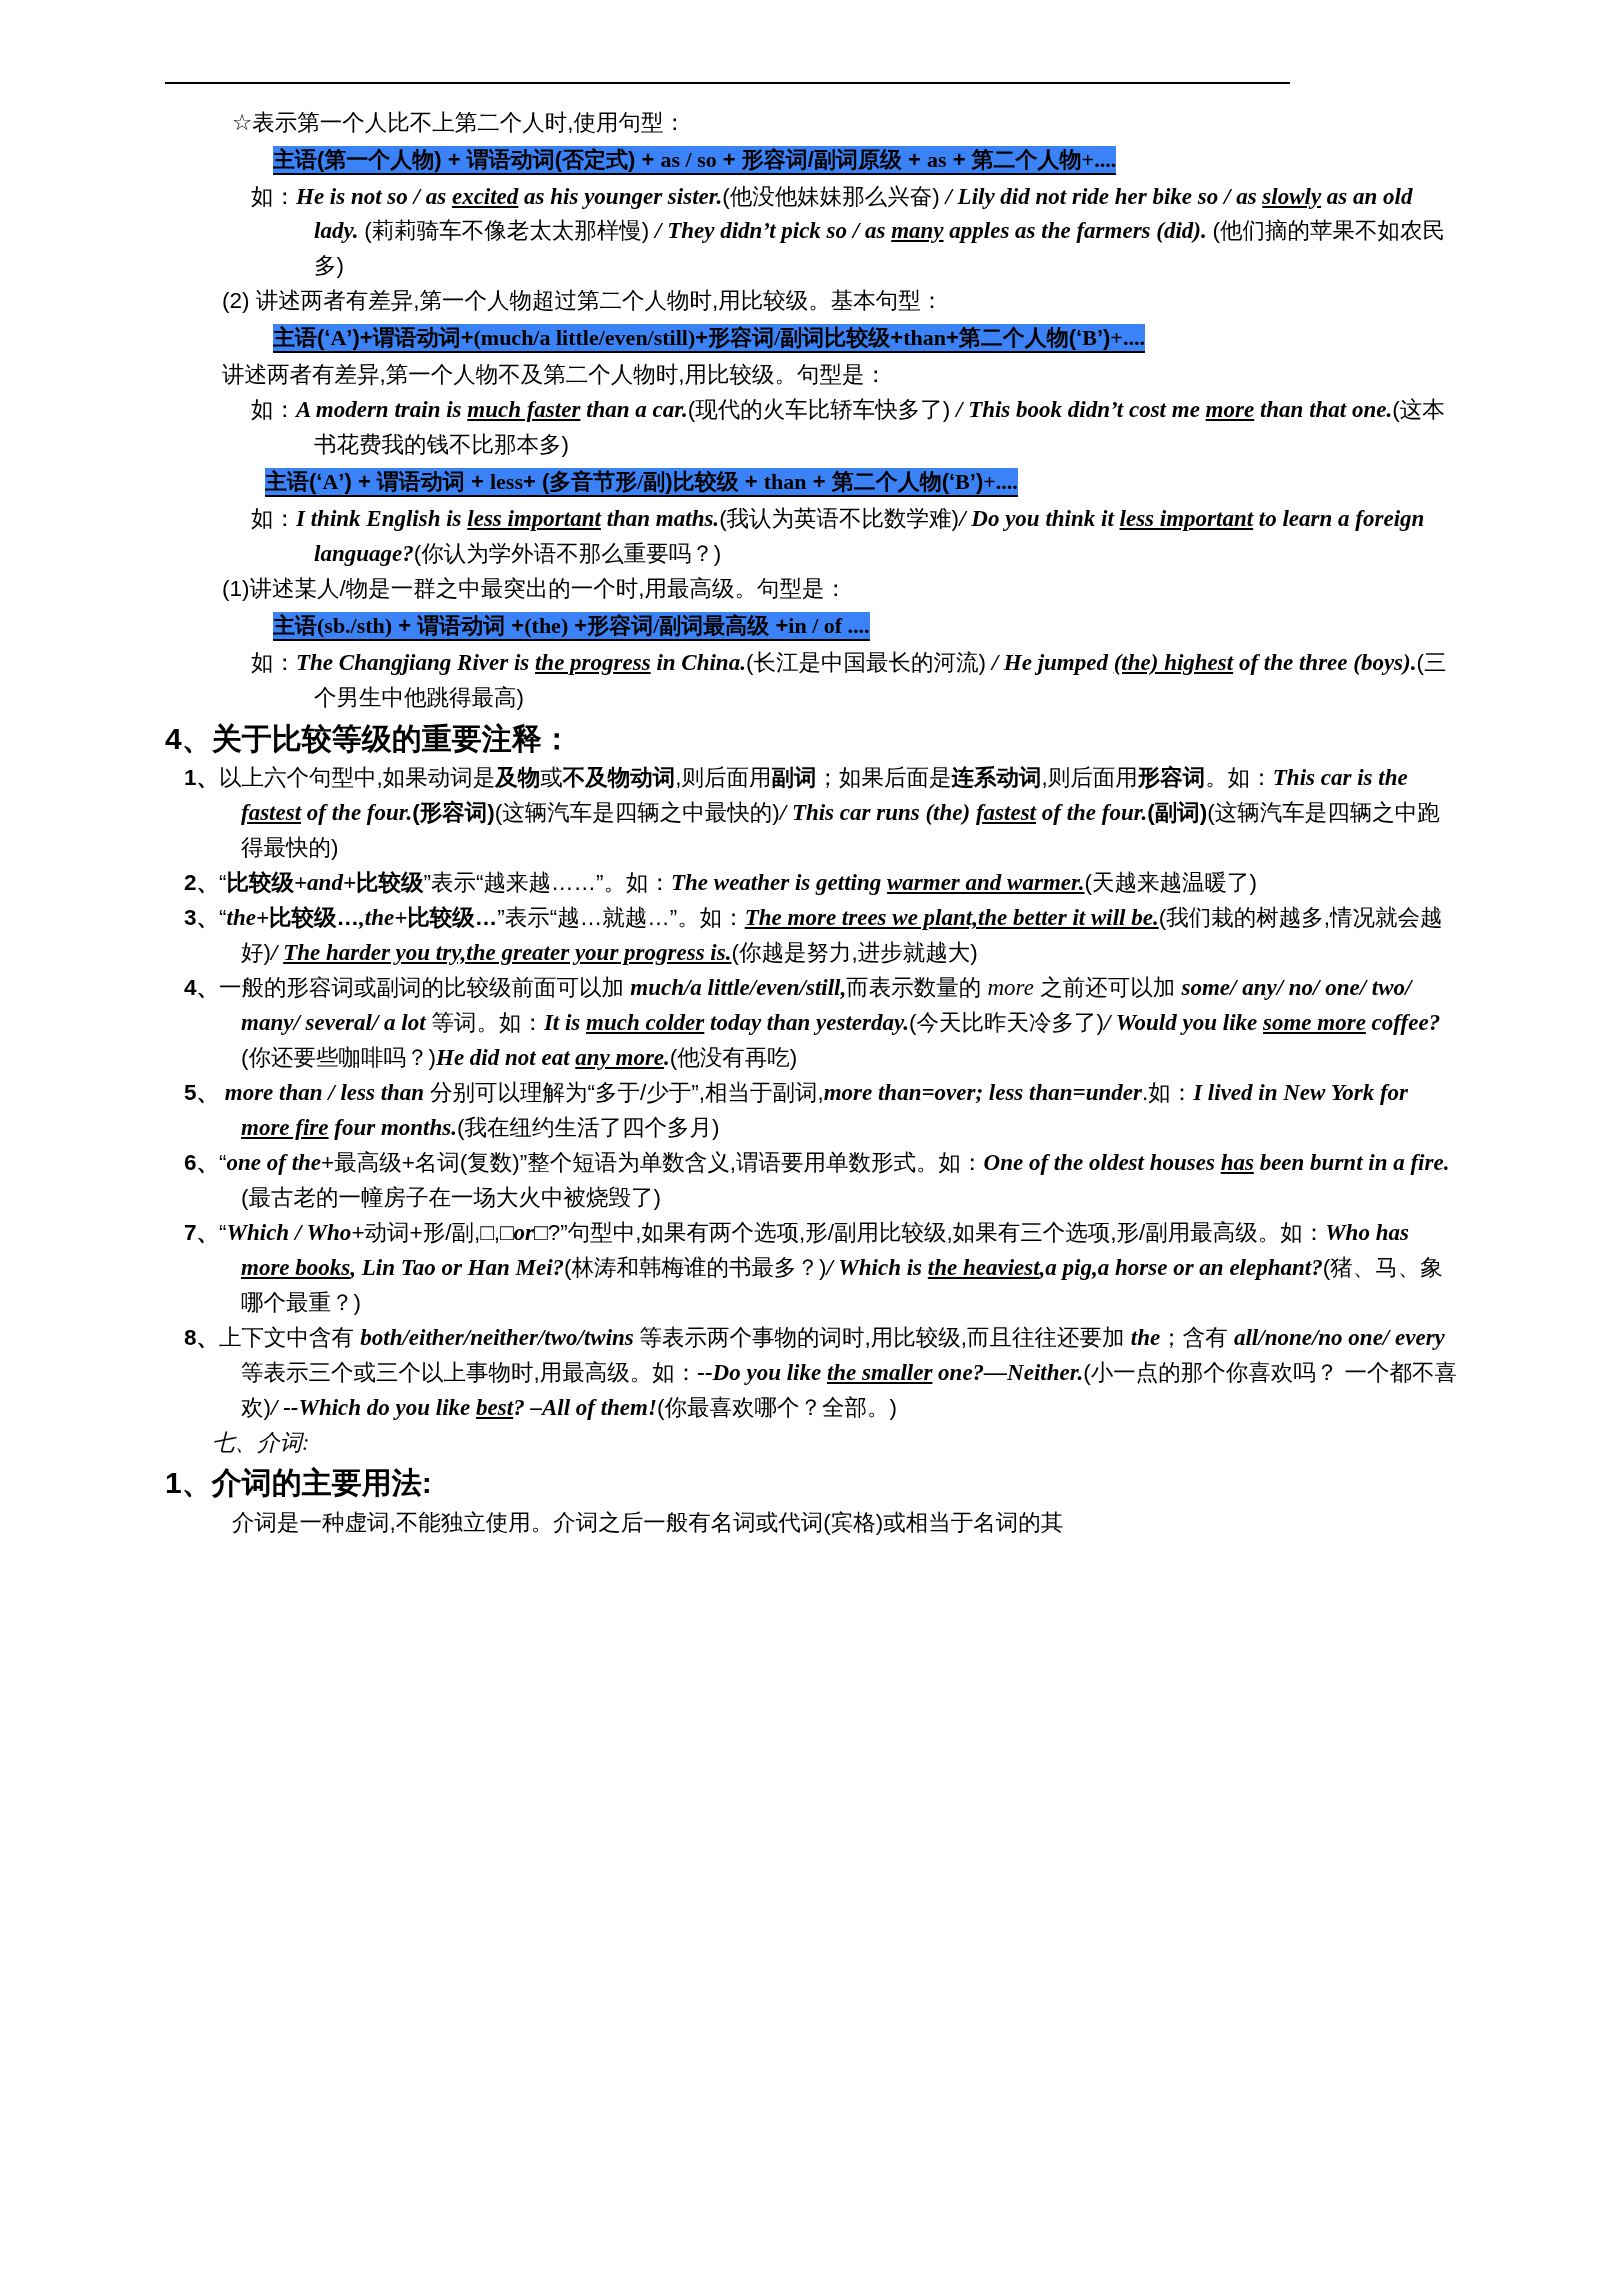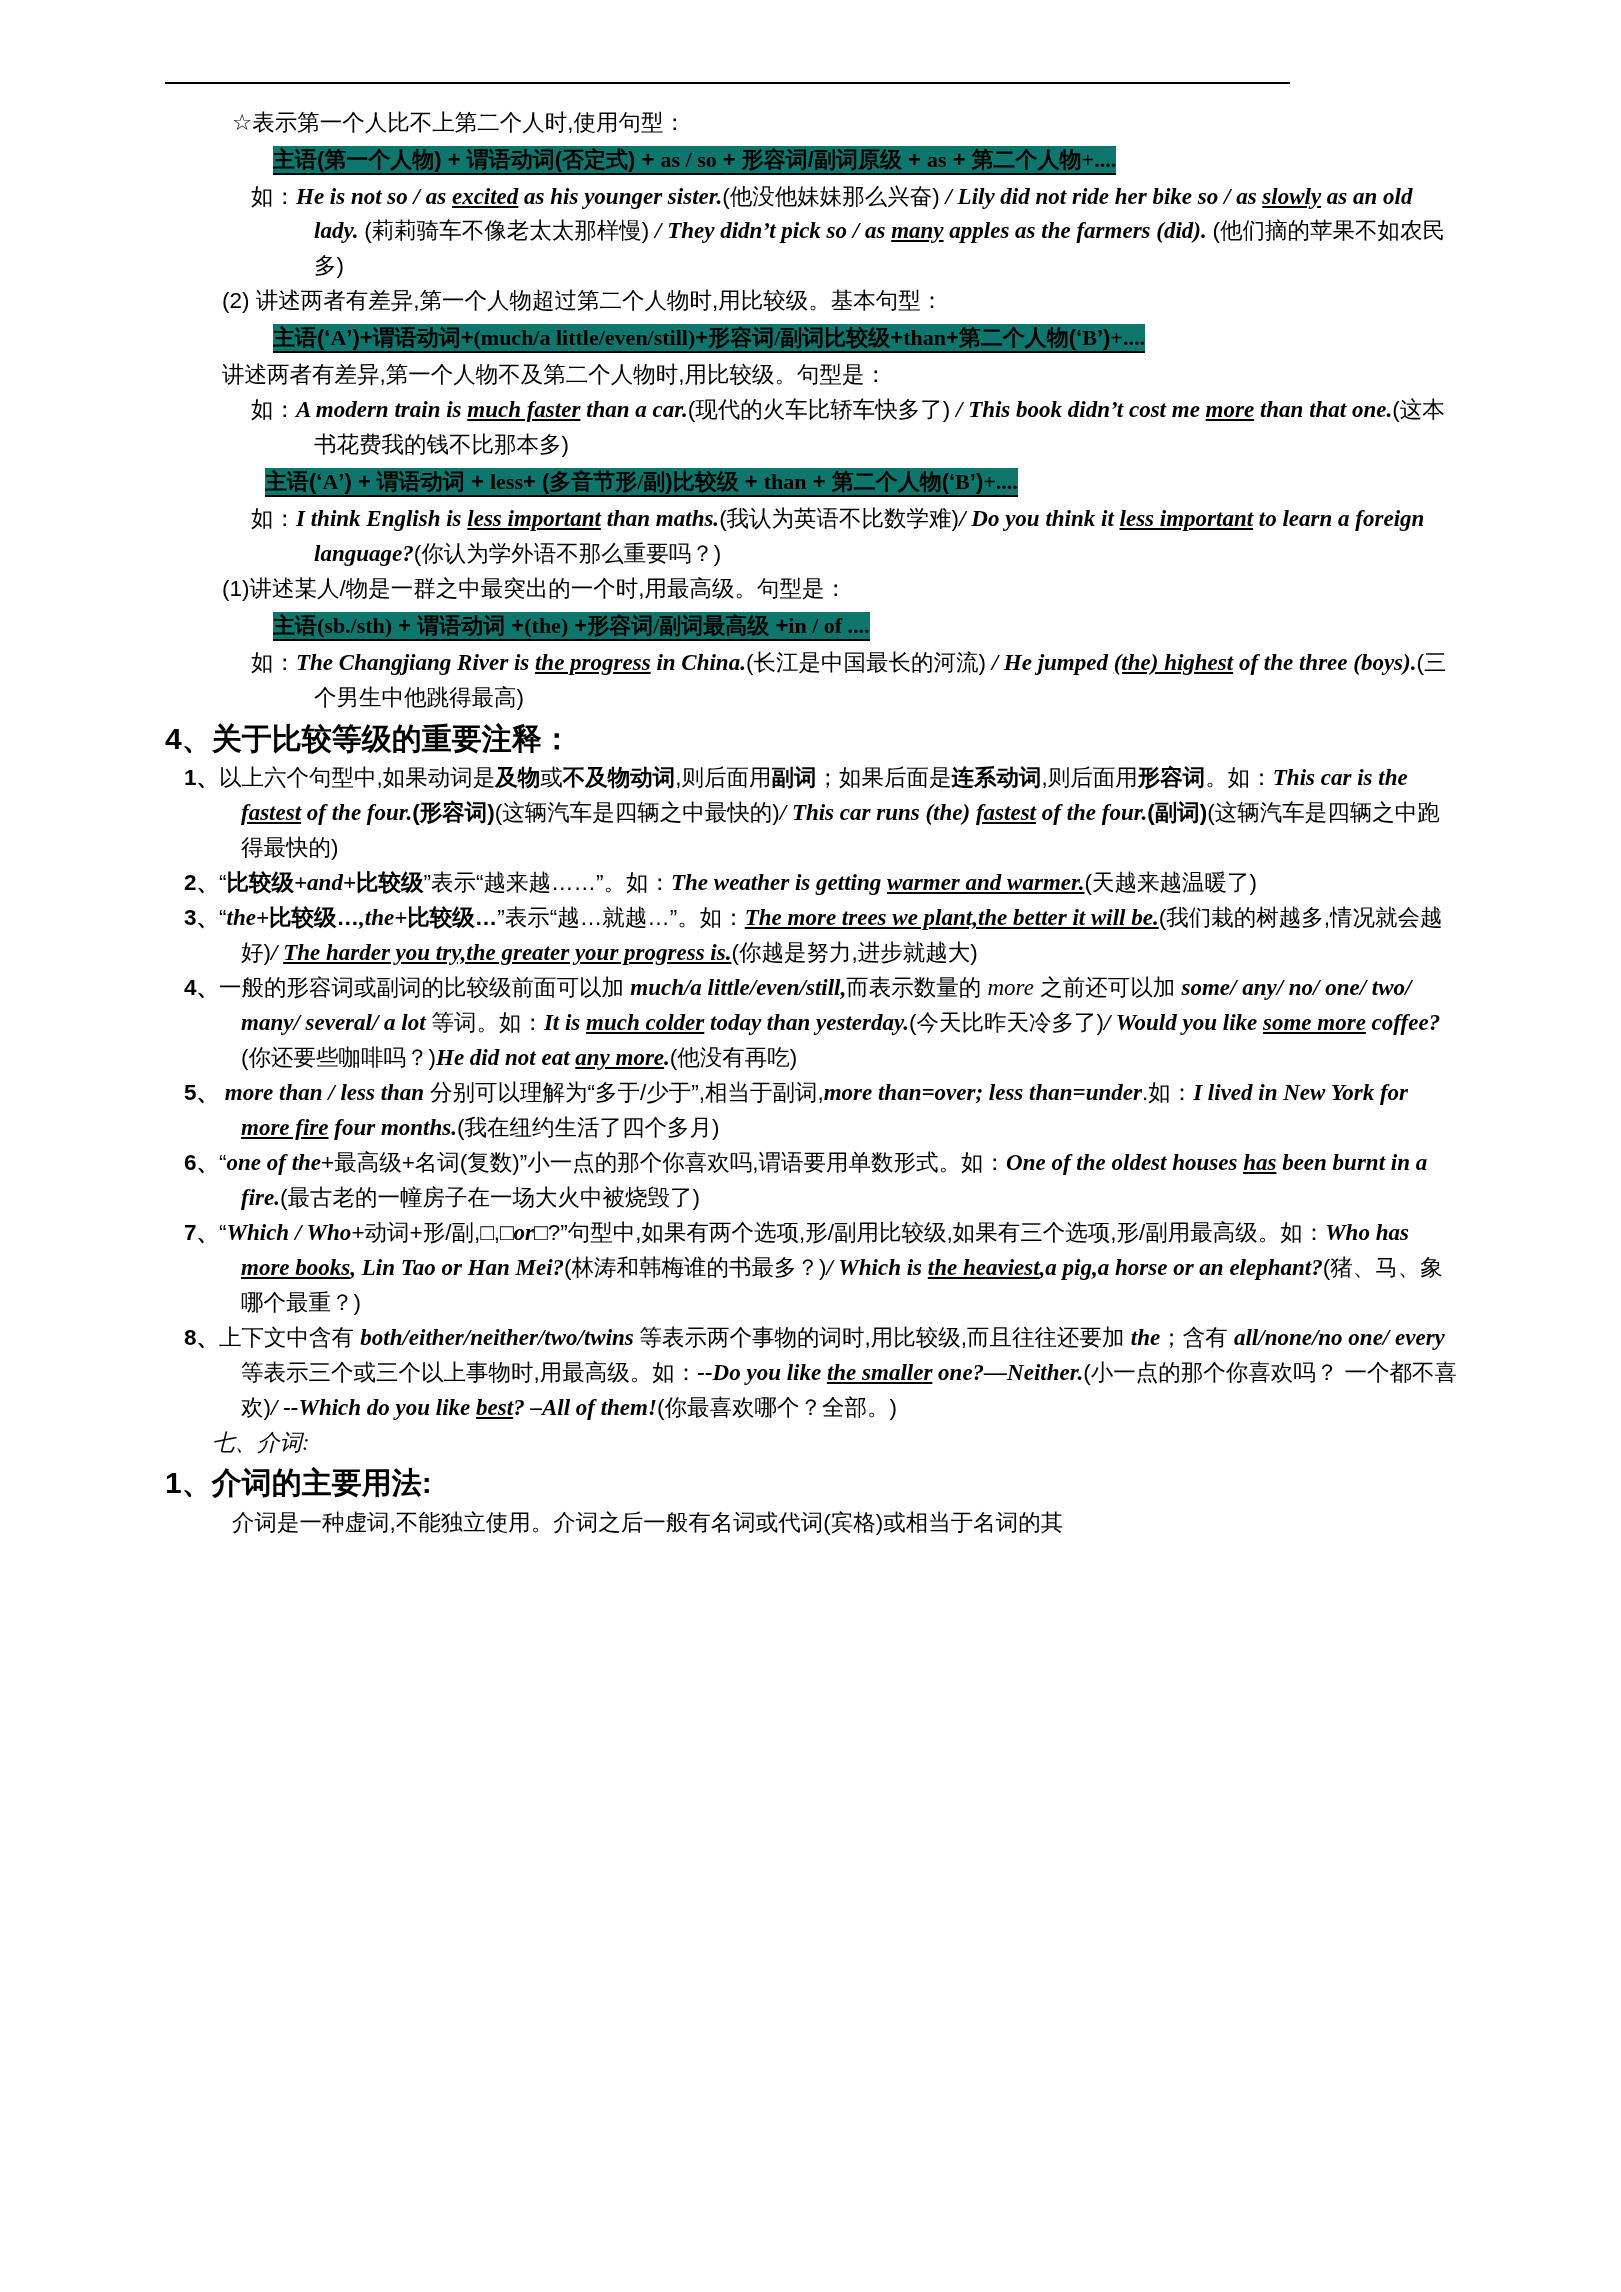--- a/index.html
+++ b/index.html
@@ -54,21 +54,21 @@
   .indent-2  { padding-left: 57px; }
   .hang-num {
     padding-left: 76px;
     text-indent: -57px;
   }
   .indent-sub { padding-left: 47px; }
 
   
   .formula-wrap { margin: 2px 0 2px 0; }
   .hl {
-    background: #0f766e;
+    background: #3b82f6;
     font-family: "Liberation Sans", "DejaVu Sans", sans-serif;
     font-weight: bold;
     font-size: 22px;
     line-height: 1.28;
     display: inline;
     box-decoration-break: clone;
     -webkit-box-decoration-break: clone;
     padding: 1px 0;
   }
   .hl .lat {
@@ -167,21 +167,21 @@
       <p class="line hang-num"><span class="cn b">1、</span><span class="cn">以上六个句型中,如果动词是</span><span class="cn b">及物</span><span class="cn">或</span><span class="cn b">不及物动词</span><span class="cn">,则后面用</span><span class="cn b">副词</span><span class="cn">；如果后面是</span><span class="cn b">连系动词</span><span class="cn">,则后面用</span><span class="cn b">形容词</span><span class="cn">。如：</span><span class="en-i">This car is the <span class="u">fastest</span> of the four.</span><span class="cn b">(形容词)</span><span class="cn">(这辆汽车是四辆之中最快的)</span><span class="en-i">/ This car runs (the) <span class="u">fastest</span> of the four.</span><span class="cn b">(副词)</span><span class="cn">(这辆汽车是四辆之中跑得最快的)</span></p>
 
       <p class="line hang-num"><span class="cn b">2、</span><span class="cn">“</span><span class="cn b">比较级</span><span class="en-i">+and+</span><span class="cn b">比较级</span><span class="cn">”表示“越来越……”。如：</span><span class="en-i">The weather is getting <span class="u">warmer and warmer.</span></span><span class="cn">(天越来越温暖了)</span></p>
 
       <p class="line hang-num"><span class="cn b">3、</span><span class="cn">“</span><span class="en-i">the+</span><span class="cn b">比较级…</span><span class="en-i">,the+</span><span class="cn b">比较级…</span><span class="cn">”表示“越…就越…”。如：</span><span class="en-i u">The more trees we plant,the better it will be.</span><span class="cn">(我们栽的树越多,情况就会越好)</span><span class="en-i">/ <span class="u">The harder you try,the greater your progress is.</span></span><span class="cn">(你越是努力,进步就越大)</span></p>
 
       <p class="line hang-num"><span class="cn b">4、</span><span class="cn">一般的形容词或副词的比较级前面可以加 </span><span class="en-i">much/a little/even/still,</span><span class="cn">而表示数量的 </span><span class="hand">more</span><span class="cn"> 之前还可以加 </span><span class="en-i">some/ any/ no/ one/ two/ many/ several/ a lot </span><span class="cn">等词。如：</span><span class="en-i">It is <span class="u">much colder</span> today than yesterday.</span><span class="cn">(今天比昨天冷多了)</span><span class="en-i">/ Would you like <span class="u">some more</span> coffee?</span><span class="cn">(你还要些咖啡吗？)</span><span class="en-i">He did not eat <span class="u">any more</span>.</span><span class="cn">(他没有再吃)</span></p>
 
       <p class="line hang-num"><span class="cn b">5、</span><span class="en-i"> more than / less than </span><span class="cn">分别可以理解为“多于/少于”,相当于副词,</span><span class="en-i">more than=over; less than=under</span><span class="cn">.如：</span><span class="en-i">I lived in New York for <span class="u">more fire</span> four months.</span><span class="cn">(我在纽约生活了四个多月)</span></p>
 
-      <p class="line hang-num"><span class="cn b">6、</span><span class="cn">“</span><span class="en-i">one of the</span><span class="cn">+最高级+名词(复数)”小一点的那个你喜欢吗,谓语要用单数形式。如：</span><span class="en-i">One of the oldest houses <span class="u">has</span> been burnt in a fire.</span><span class="cn">(最古老的一幢房子在一场大火中被烧毁了)</span></p>
+      <p class="line hang-num"><span class="cn b">6、</span><span class="cn">“</span><span class="en-i">one of the</span><span class="cn">+最高级+名词(复数)”整个短语为单数含义,谓语要用单数形式。如：</span><span class="en-i">One of the oldest houses <span class="u">has</span> been burnt in a fire.</span><span class="cn">(最古老的一幢房子在一场大火中被烧毁了)</span></p>
 
       <p class="line hang-num"><span class="cn b">7、</span><span class="cn">“</span><span class="en-i">Which / Who</span><span class="cn">+动词+形/副,□,□</span><span class="en-i">or</span><span class="cn">□?”句型中,如果有两个选项,形/副用比较级,如果有三个选项,形/副用最高级。如：</span><span class="en-i">Who has <span class="u">more books</span>, Lin Tao or Han Mei?</span><span class="cn">(林涛和韩梅谁的书最多？)</span><span class="en-i">/ Which is <span class="u">the heaviest</span>,a pig,a horse or an elephant?</span><span class="cn">(猪、马、象哪个最重？)</span></p>
 
       <p class="line hang-num"><span class="cn b">8、</span><span class="cn">上下文中含有 </span><span class="en-i">both/either/neither/two/twins </span><span class="cn">等表示两个事物的词时,用比较级,而且往往还要加 </span><span class="en-i">the</span><span class="cn">；含有 </span><span class="en-i">all/none/no one/ every </span><span class="cn"> 等表示三个或三个以上事物时,用最高级。如：</span><span class="en-i">--Do you like <span class="u">the smaller</span> one?—Neither.</span><span class="cn">(小一点的那个你喜欢吗？ 一个都不喜欢)</span><span class="en-i">/ --Which do you like <span class="u">best</span>? –All of them!</span><span class="cn">(你最喜欢哪个？全部。)</span></p>
 
       <p class="line indent-sub">
         <span class="hand cn">七、介词:</span>
       </p>
       <p class="line">
         <span class="zh-head">1、介词的主要用法:</span>

